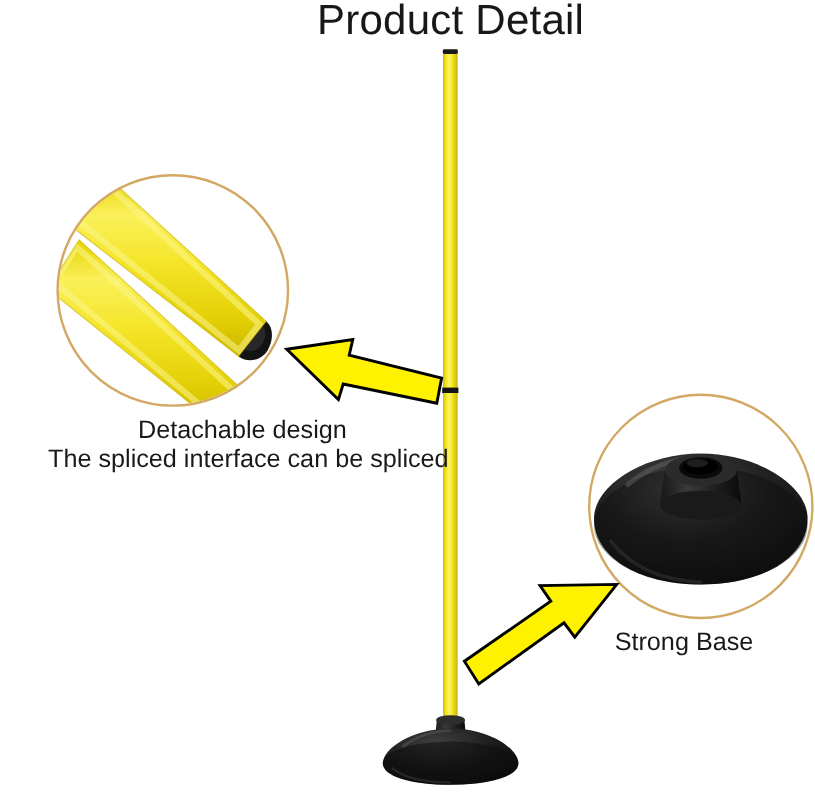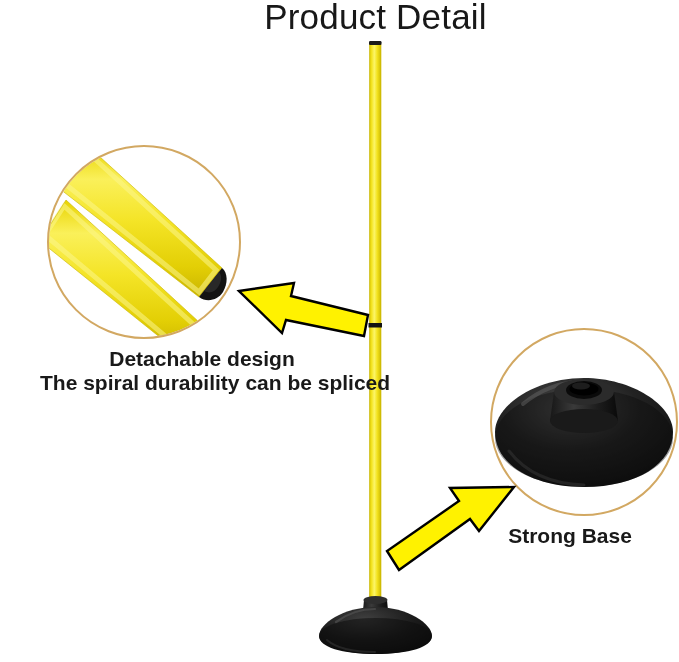--- a/index.html
+++ b/index.html
@@ -31,21 +31,21 @@
     font-size: 35px;
     font-weight: 400;
     letter-spacing: 0.2px;
     color: #181818;
     line-height: 1.05;
     white-space: nowrap;
   }
   .caption {
     position: absolute;
     font-size: 21px;
-    font-weight: 700;
+    font-weight: 400;
     color: #191919;
     line-height: 24px;
     white-space: nowrap;
   }
   .caption .cap-line-1 {
     display: block;
     text-align: center;
   }
   .caption .cap-line-2 {
     display: block;
@@ -206,20 +206,20 @@
                L 434 519
                L 363 570
                L 351 551
                L 423 501
                L 414 488 Z" fill="#FFF200" stroke="#000000" stroke-width="2.4" stroke-linejoin="miter"></path>
     </g>
   </svg>
 
   <div class="caption" id="caption-detachable">
     <span class="cap-line-1">Detachable design</span>
-    <span class="cap-line-2">The spiral durability can be spliced</span>
+    <span class="cap-line-2">The spliced interface can be spliced</span>
   </div>
 
   <div class="caption" id="caption-rubber">
     <span class="cap-line-1">Strong Base</span>
   </div>
 
 </div>
 
 </body></html>

